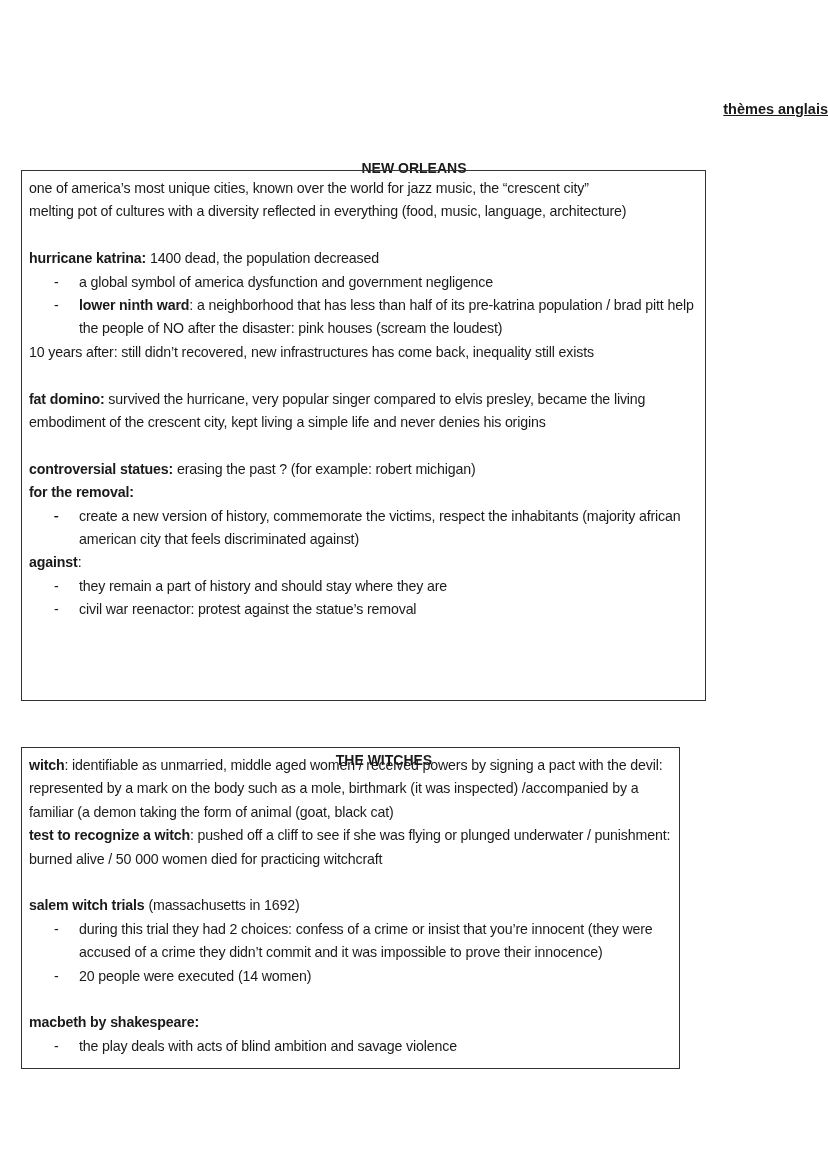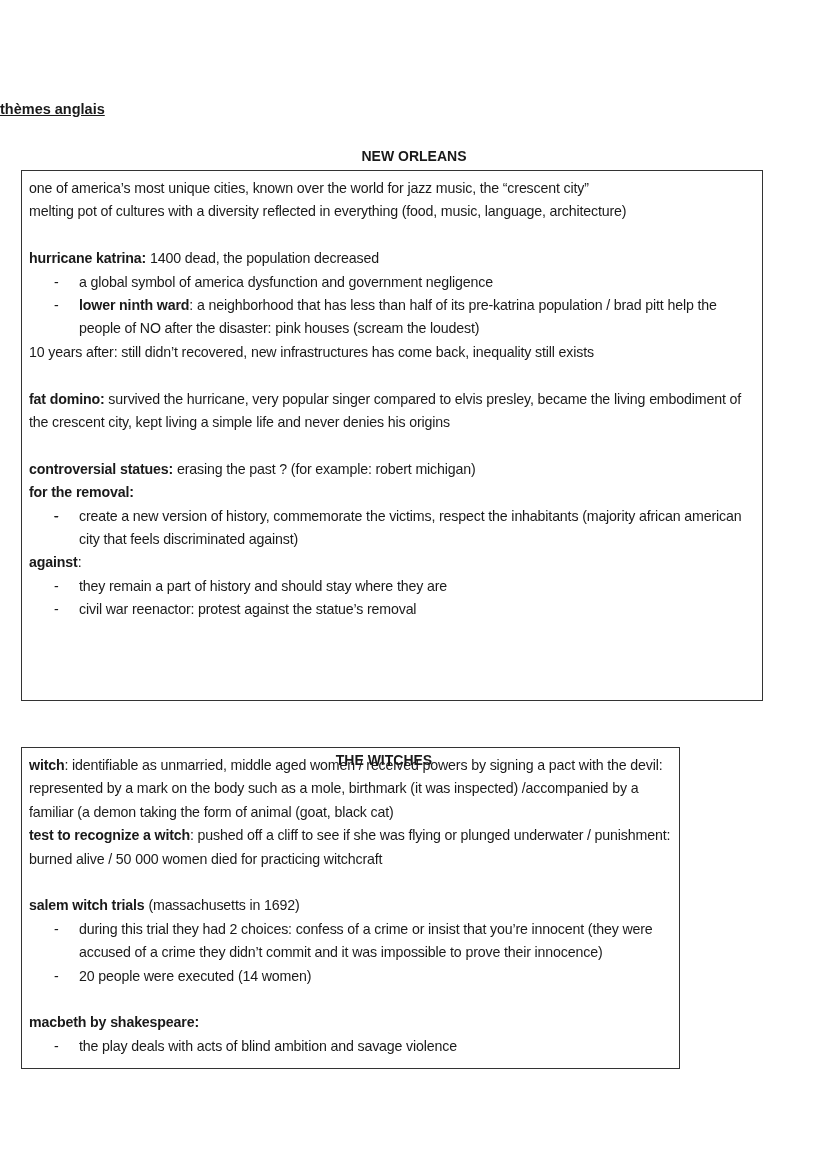--- a/index.html
+++ b/index.html
@@ -1,36 +1,36 @@
 <!DOCTYPE html>
 <html><head>
 <meta charset="utf-8">
 <style>
   html, body { margin:0; padding:0; background:#ffffff; }
   body { width:828px; height:1169px; position:relative; overflow:hidden;
          font-family:"Liberation Sans", sans-serif; color:#1a1a1a; }
-  .doc-title { position:absolute; top:101px; left:0; width:828px; text-align:left;
+  .doc-title { position:absolute; top:101px; left:0; width:828px; text-align:right;
                font-size:14.5px; font-weight:bold; text-decoration:underline; }
   .section-title { position:absolute; left:0; text-align:center; font-size:14px; font-weight:bold; }
   .box { position:absolute; border:1.5px solid #333; box-sizing:border-box;
          padding:6px 7px; font-size:14.2px; line-height:23.4px; letter-spacing:-0.15px; }
   .box p { margin:0; }
   .blank { height:23.4px; }
   .bullet { position:relative; padding-left:50px; }
   .bullet .dash { position:absolute; left:25px; top:0; }
   b { font-weight:bold; }
 </style>
 </head>
 <body>
 
 <div class="doc-title">thèmes anglais</div>
 
-<div class="section-title" style="top:148px; width:828px;">NEW ORLEANS</div>
+<div class="section-title" style="top:160px; width:828px;">NEW ORLEANS</div>
 
-<div class="box" style="left:21px; top:170px; width:742px; height:531px;">
+<div class="box" style="left:21px; top:170px; width:685px; height:531px;">
   <p>one of america’s most unique cities, known over the world for jazz music, the “crescent city”</p>
   <p>melting pot of cultures with a diversity reflected in everything (food, music, language, architecture)</p>
   <div class="blank"></div>
   <p><b>hurricane katrina:</b><span> 1400 dead, the population decreased</span></p>
   <div class="bullet"><span class="dash">-</span><span>a global symbol of america dysfunction and government negligence</span></div>
   <div class="bullet"><span class="dash">-</span><b>lower ninth ward</b><span>: a neighborhood that has less than half of its pre-katrina population / brad pitt help the people of NO after the disaster: pink houses (scream the loudest)</span></div>
   <p>10 years after: still didn’t recovered, new infrastructures has come back, inequality still exists</p>
   <div class="blank"></div>
   <p><b>fat domino:</b><span> survived the hurricane, very popular singer compared to elvis presley, became the living embodiment of the crescent city, kept living a simple life and never denies his origins</span></p>
   <div class="blank"></div>

